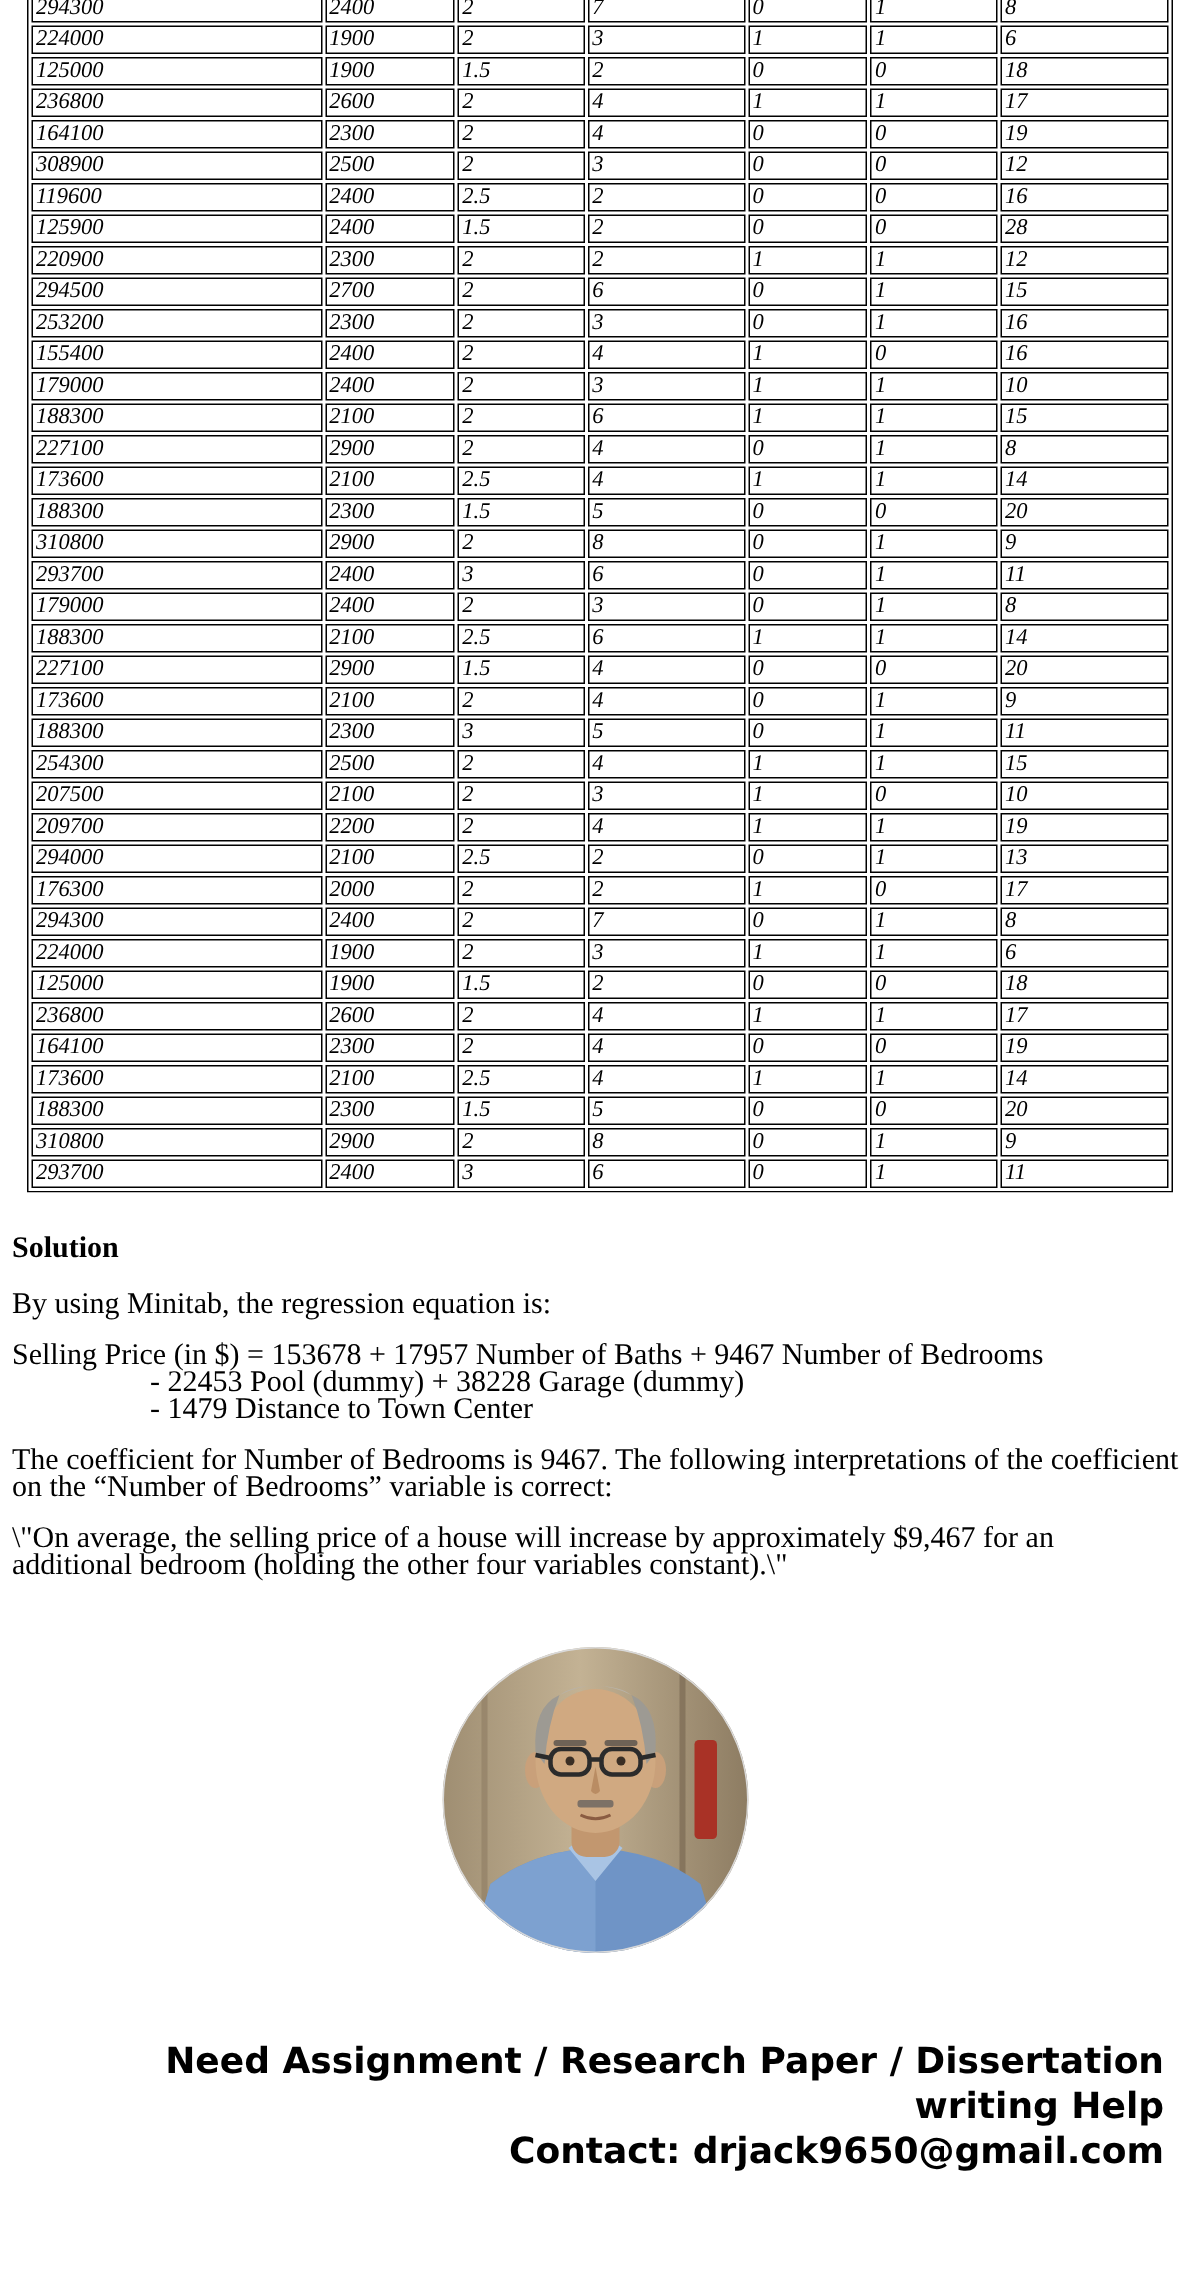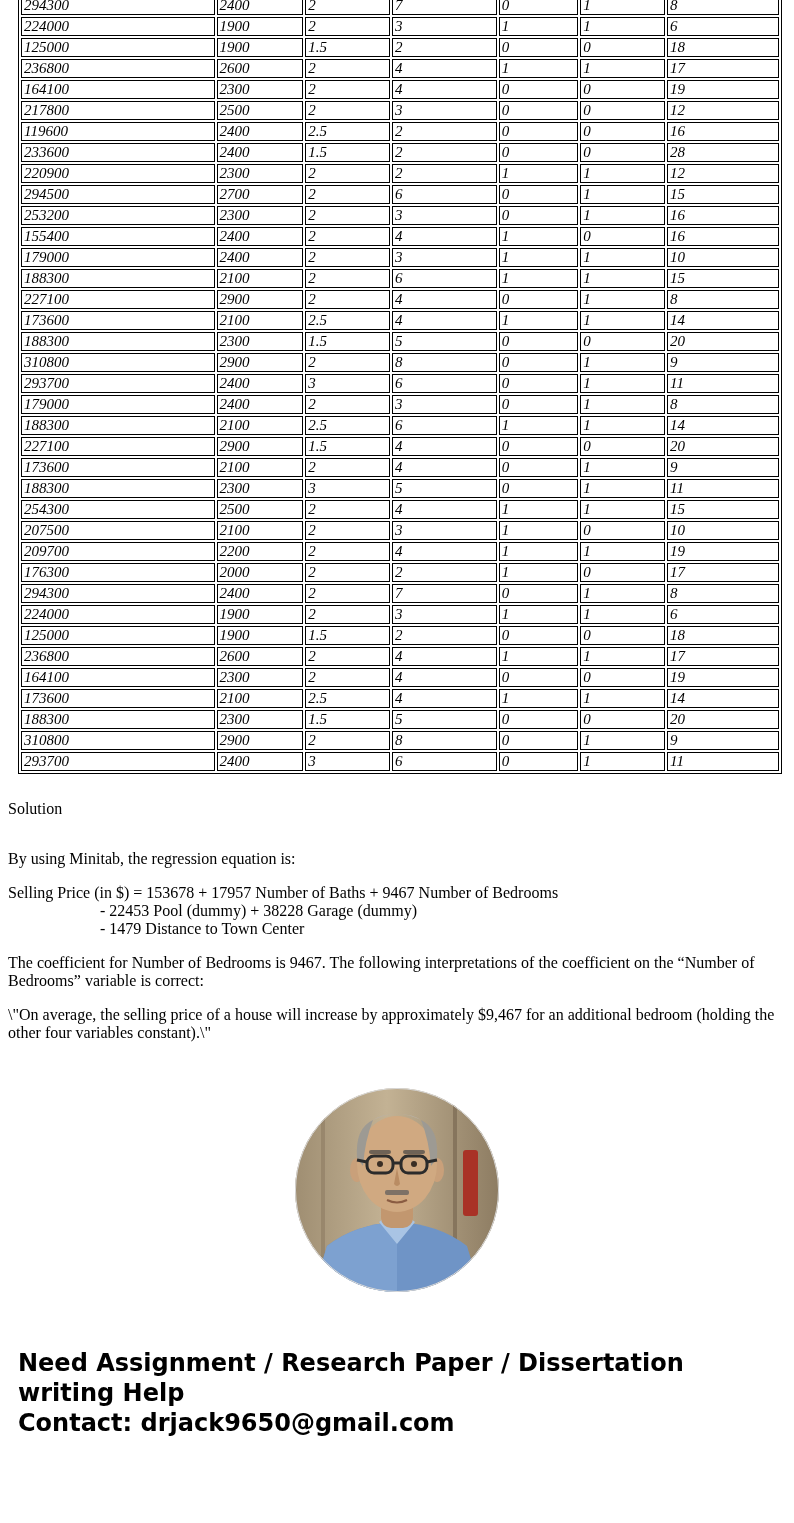--- a/index.html
+++ b/index.html
@@ -36,26 +36,26 @@
     padding: 0 2px;
     line-height: 17px;
     height: 17px;
     white-space: nowrap;
     overflow: hidden;
     vertical-align: middle;
   }
 
   
   .solution-heading {
-    font-size: 16px;
-    font-weight: normal;
-    margin: 26px 0 32px 0;
+    font-size: 20px;
+    font-weight: bold;
+    margin: 26px 0 16px 0;
   }
   p.doc-para {
-    font-size: 16px;
+    font-size: 20px;
     line-height: 18px;
     margin: 16px 0;
   }
   .indent {
     display: inline-block;
     padding-left: 92px;
   }
 
   
   .avatar-wrap {
@@ -65,21 +65,21 @@
   .avatar {
     display: inline-block;
     width: 204px;
     height: 204px;
   }
 
   
   .footer-banner {
     margin: 52px auto 28px auto;
     max-width: 758px;
-    text-align: left;
+    text-align: right;
     font-family: "DejaVu Sans", sans-serif;
     font-weight: bold;
     font-size: 24px;
     line-height: 30px;
     color: #000;
   }
   .footer-banner .line {
     display: block;
   }
 </style>
@@ -137,39 +137,39 @@
         <tr>
           <td>164100</td>
           <td>2300</td>
           <td>2</td>
           <td>4</td>
           <td>0</td>
           <td>0</td>
           <td>19</td>
         </tr>
         <tr>
-          <td>217800</td>
+          <td>308900</td>
           <td>2500</td>
           <td>2</td>
           <td>3</td>
           <td>0</td>
           <td>0</td>
           <td>12</td>
         </tr>
         <tr>
           <td>119600</td>
           <td>2400</td>
           <td>2.5</td>
           <td>2</td>
           <td>0</td>
           <td>0</td>
           <td>16</td>
         </tr>
         <tr>
-          <td>233600</td>
+          <td>125900</td>
           <td>2400</td>
           <td>1.5</td>
           <td>2</td>
           <td>0</td>
           <td>0</td>
           <td>28</td>
         </tr>
         <tr>
           <td>220900</td>
           <td>2300</td>
@@ -333,20 +333,29 @@
           <td>10</td>
         </tr>
         <tr>
           <td>209700</td>
           <td>2200</td>
           <td>2</td>
           <td>4</td>
           <td>1</td>
           <td>1</td>
           <td>19</td>
+        </tr>
+        <tr>
+          <td>294000</td>
+          <td>2100</td>
+          <td>2.5</td>
+          <td>2</td>
+          <td>0</td>
+          <td>1</td>
+          <td>13</td>
         </tr>
         <tr>
           <td>176300</td>
           <td>2000</td>
           <td>2</td>
           <td>2</td>
           <td>1</td>
           <td>0</td>
           <td>17</td>
         </tr>

